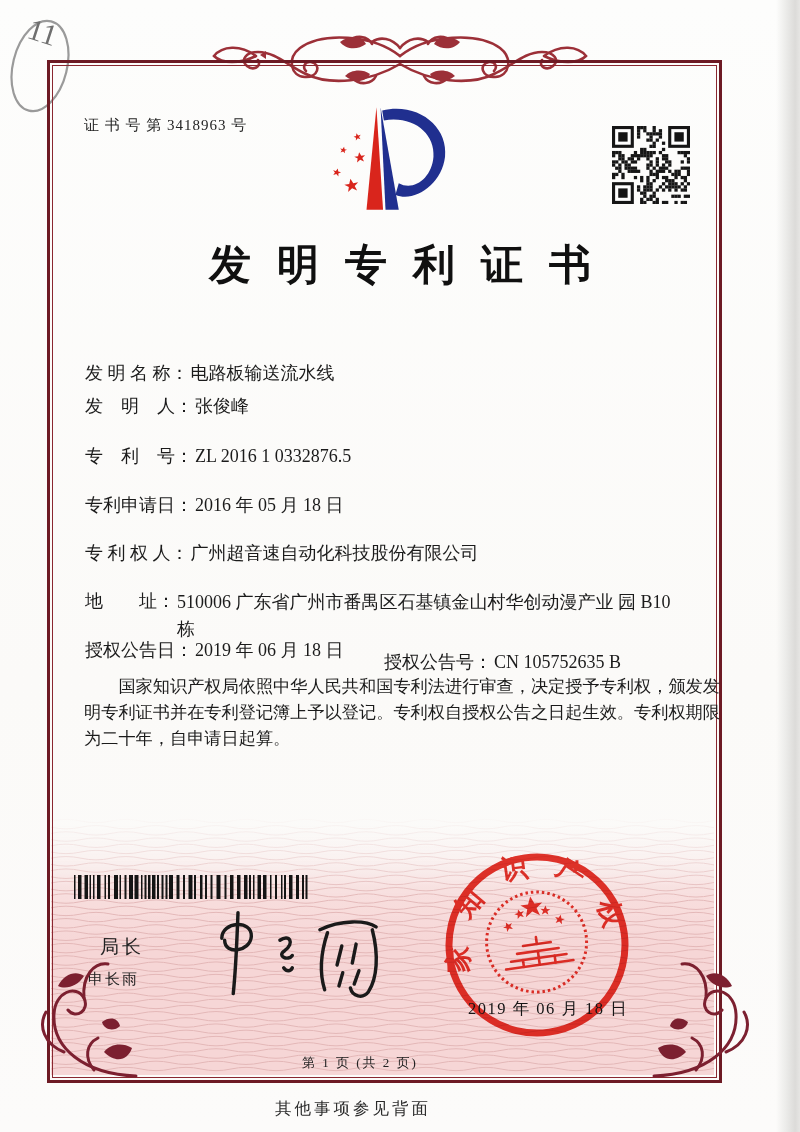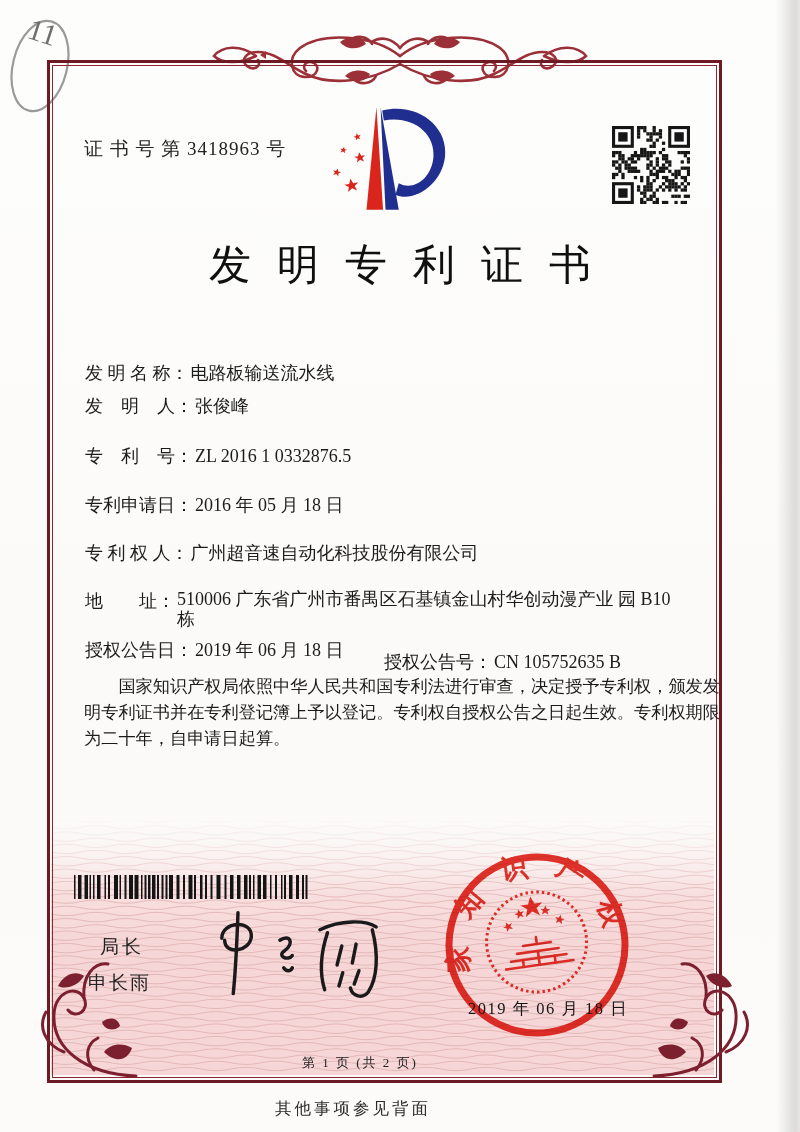--- a/index.html
+++ b/index.html
@@ -30,42 +30,42 @@
   }
   
   .guilloche{
     position:absolute;left:51px;top:816px;width:663px;height:259px;
     background:linear-gradient(180deg,rgba(246,215,215,0) 0px,rgba(246,214,214,.75) 70px,#f6d6d6 130px);
     -webkit-mask-image:linear-gradient(180deg,transparent 0px,#000 80px);
     mask-image:linear-gradient(180deg,transparent 0px,#000 80px);
   }
   .guilloche svg{position:absolute;inset:0;}
   .cert-no{
-    position:absolute;left:84px;top:136px;
-    font-size:19px;letter-spacing:1px;color:#242424;
+    position:absolute;left:84px;top:116px;
+    font-size:15px;letter-spacing:1px;color:#242424;
   }
   .title{
     position:absolute;left:0;top:237px;width:100%;
-    text-align:center;font-size:42px;font-weight:400;color:#101010;
+    text-align:center;font-size:42px;font-weight:700;color:#101010;
     letter-spacing:26px;padding-left:26px;box-sizing:border-box;
     font-family:"Liberation Serif","DejaVu Serif",serif;
   }
   .row{position:absolute;left:85px;font-size:18px;white-space:nowrap;color:#1b1b1b;}
   .row .val{margin-left:2px;}
   .row.address{white-space:normal;width:620px;}
-  .row.address .val{display:inline-block;vertical-align:top;width:505px;line-height:20px;}
+  .row.address .val{display:inline-block;vertical-align:top;width:505px;line-height:27px;}
   .grant-no{position:absolute;left:275px;top:12px;margin-left:24px;}
   .paras{
     position:absolute;left:84px;top:674px;width:636px;
     font-size:17.2px;line-height:25.8px;text-align:justify;color:#1b1b1b;
   }
   .paras p{margin:0 0 1px 0;text-indent:2em;}
   .barcode{position:absolute;left:74px;top:875px;width:236px;height:24px;}
   .signoff-title{position:absolute;left:100px;top:934px;font-size:19px;letter-spacing:3px;color:#222;}
-  .signoff-name{position:absolute;left:88px;top:970px;font-size:19px;letter-spacing:2px;color:#222;}
+  .signoff-name{position:absolute;left:88px;top:970px;font-size:15px;letter-spacing:2px;color:#222;}
   .signature{position:absolute;left:198px;top:903px;}
   .seal{position:absolute;left:437px;top:845px;mix-blend-mode:multiply;opacity:.93;}
   .seal-date{
     position:absolute;left:468px;top:998px;font-size:16.5px;letter-spacing:1.5px;
     color:#151515;z-index:5;
   }
   .footer-page{
     position:absolute;left:0;top:1054px;width:720px;text-align:center;
     font-size:13px;letter-spacing:2px;color:#222;
   }

